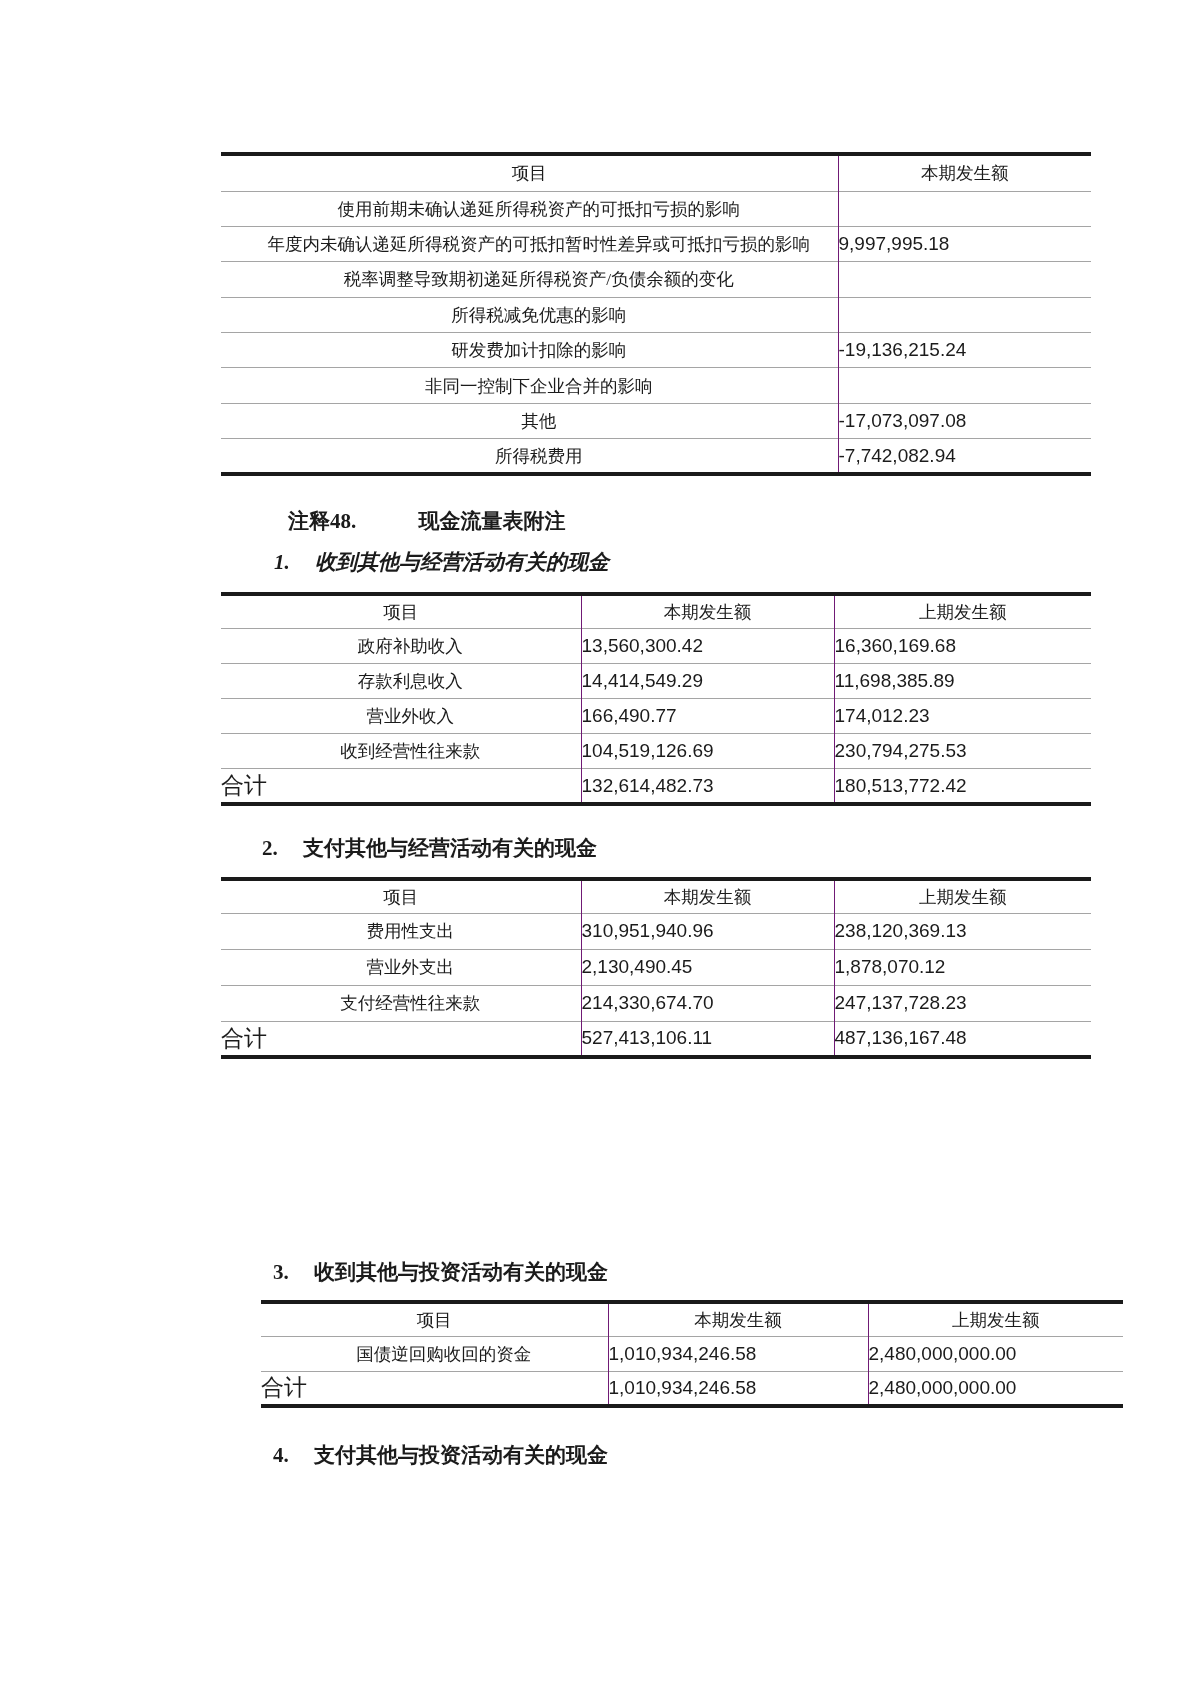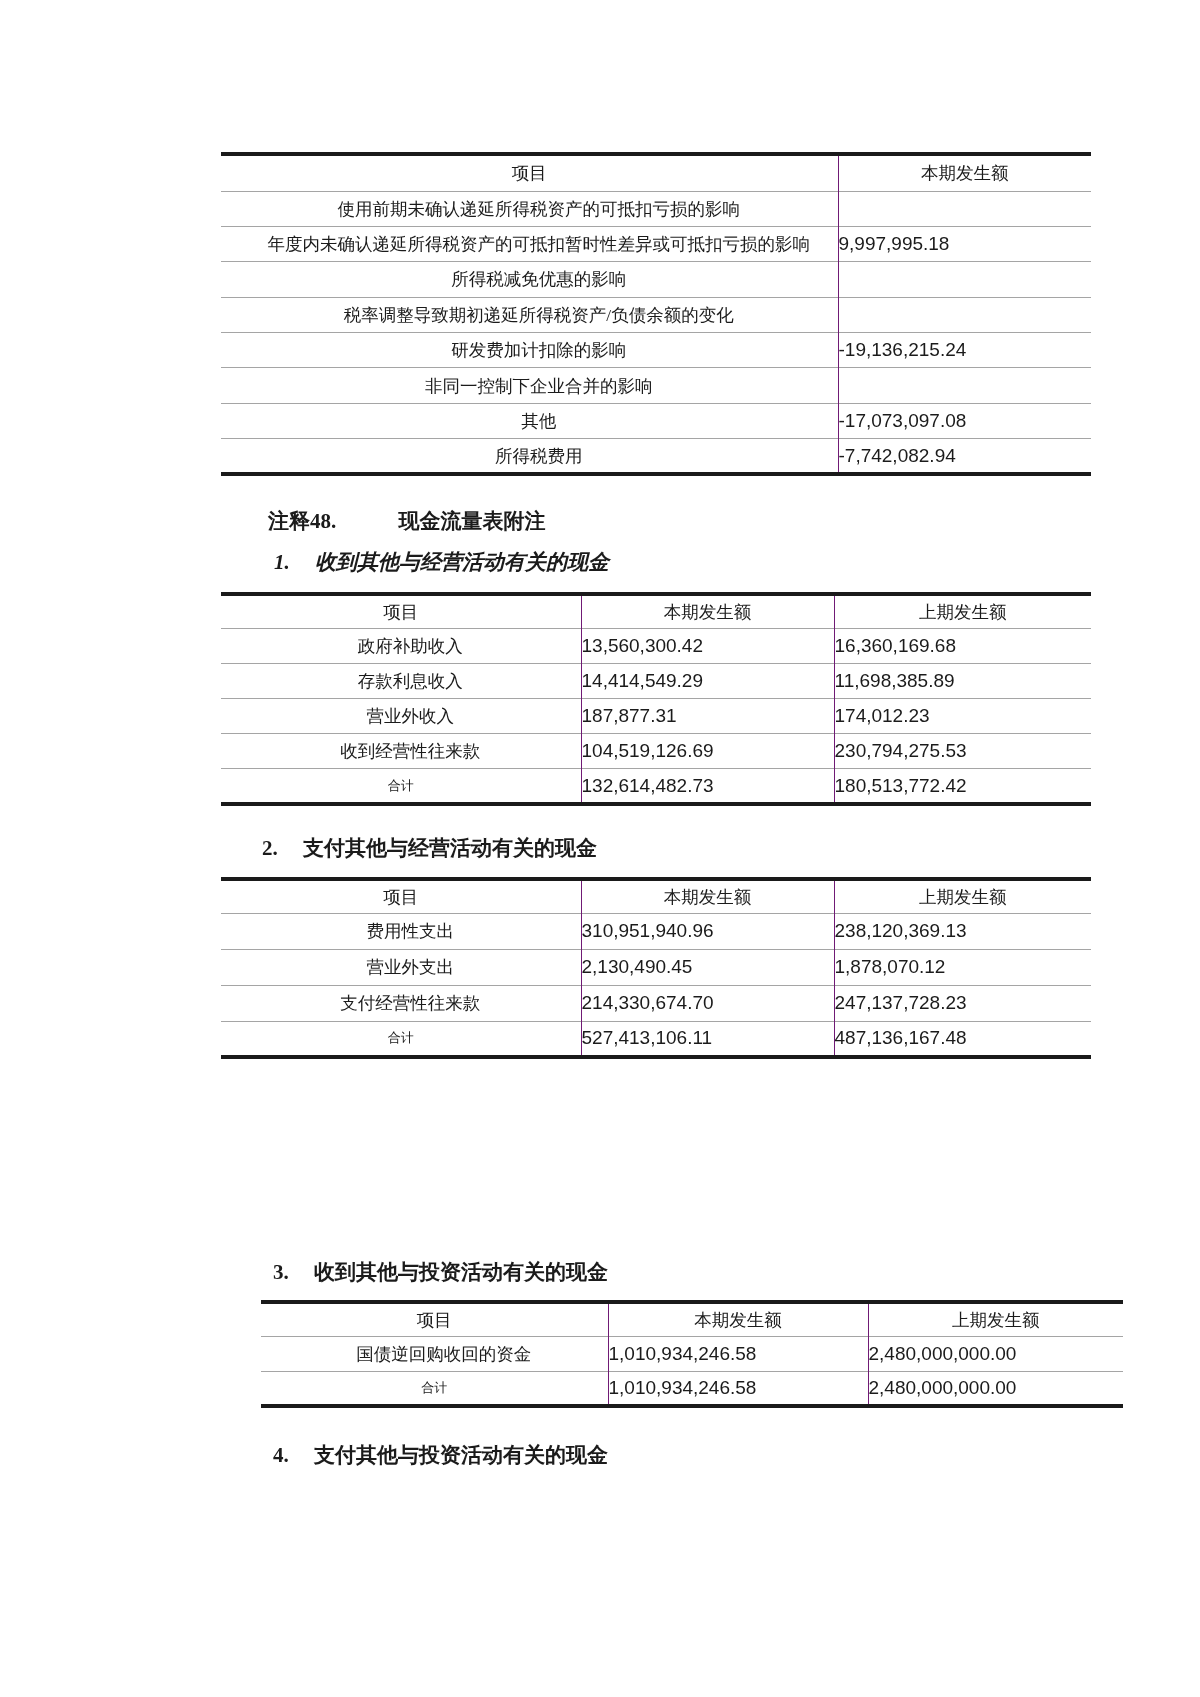--- a/index.html
+++ b/index.html
@@ -23,21 +23,21 @@
   .tbl th, .tbl td {
     font-weight: normal;
     white-space: nowrap;
     overflow: hidden;
     padding: 0;
   }
   .tbl tbody tr { border-top: 1px solid #a5a5a5; }
   .tbl th + th, .tbl td + td { border-left: 1px solid #701a75; }
   .tbl th { font-size: 17.5px; text-align: center; }
   .tbl td.label { font-size: 17.5px; text-align: center; padding-left: 19px; }
-  .tbl td.total-label { font-size: 13px; text-align: center; }
+  .tbl td.total-label { font-size: 23px; }
   .tbl td.num {
     font-family: "Liberation Sans", "DejaVu Sans", sans-serif;
     font-size: 19px;
     padding-right: 7px;
   }
   .t-a { left: 173px; top: 152px; width: 870px; }
   .t-a thead tr { height: 37px; }
   .t-a tbody tr { height: 35.4px; }
   .t-b { left: 173px; top: 592px; width: 870px; }
   .t-b thead tr { height: 34px; }
@@ -48,21 +48,21 @@
   .t-d { left: 213px; top: 1300px; width: 862px; }
   .t-d thead tr { height: 34px; }
   .t-d tbody tr { height: 35px; }
   .h {
     position: absolute;
     font-weight: bold;
     font-size: 21px;
     line-height: 26px;
     white-space: nowrap;
   }
-  .h-note { left: 220px; top: 508px; }
+  .h-note { left: 240px; top: 508px; }
   .h-note .note-title { margin-left: 57px; }
   .sec-num { display: inline-block; width: 41px; }
   .h-s1 { left: 226px; top: 549px; font-style: italic; }
   .h-s2 { left: 214px; top: 835px; }
   .h-s3 { left: 225px; top: 1259px; }
   .h-s4 { left: 225px; top: 1442px; }
 </style>
 </head>
 <body>
 
@@ -82,25 +82,25 @@
     <tbody>
       <tr>
         <td class="label">使用前期未确认递延所得税资产的可抵扣亏损的影响</td>
         <td class="num"></td>
       </tr>
       <tr>
         <td class="label">年度内未确认递延所得税资产的可抵扣暂时性差异或可抵扣亏损的影响</td>
         <td class="num">9,997,995.18</td>
       </tr>
       <tr>
+        <td class="label">税率调整导致期初递延所得税资产/负债余额的变化</td>
+        <td class="num"></td>
+      </tr>
+      <tr>
         <td class="label">所得税减免优惠的影响</td>
-        <td class="num"></td>
-      </tr>
-      <tr>
-        <td class="label">税率调整导致期初递延所得税资产/负债余额的变化</td>
         <td class="num"></td>
       </tr>
       <tr>
         <td class="label">研发费加计扣除的影响</td>
         <td class="num">-19,136,215.24</td>
       </tr>
       <tr>
         <td class="label">非同一控制下企业合并的影响</td>
         <td class="num"></td>
       </tr>
@@ -143,21 +143,21 @@
         <td class="num">13,560,300.42</td>
         <td class="num">16,360,169.68</td>
       </tr>
       <tr>
         <td class="label">存款利息收入</td>
         <td class="num">14,414,549.29</td>
         <td class="num">11,698,385.89</td>
       </tr>
       <tr>
         <td class="label">营业外收入</td>
-        <td class="num">187,877.31</td>
+        <td class="num">166,490.77</td>
         <td class="num">174,012.23</td>
       </tr>
       <tr>
         <td class="label">收到经营性往来款</td>
         <td class="num">104,519,126.69</td>
         <td class="num">230,794,275.53</td>
       </tr>
       <tr>
         <td class="total-label">合计</td>
         <td class="num">132,614,482.73</td>

